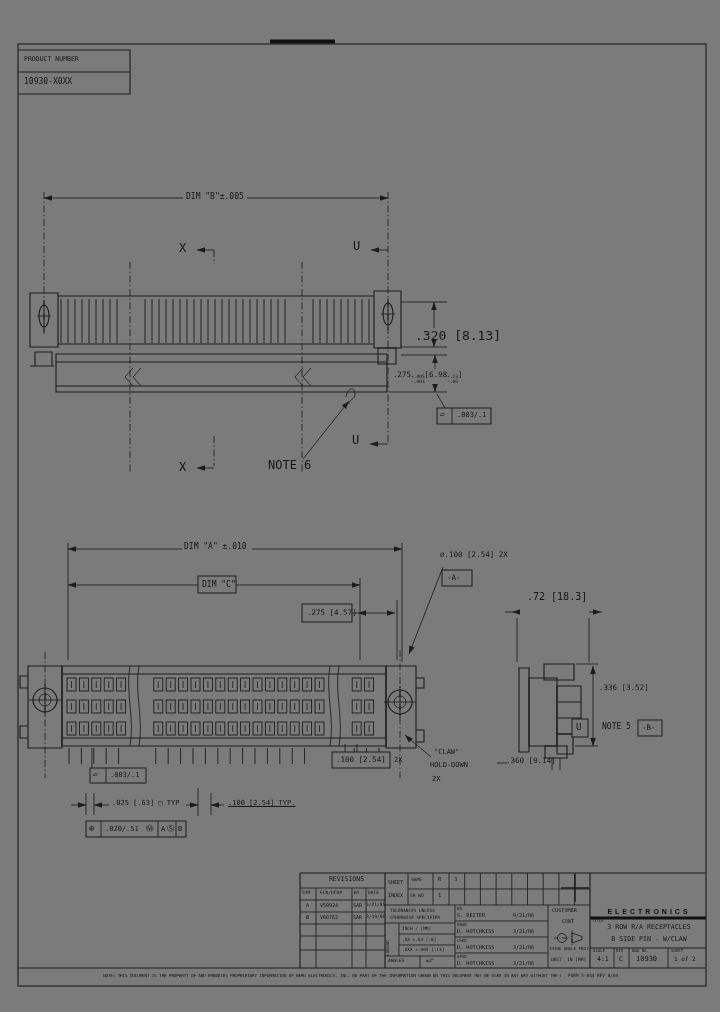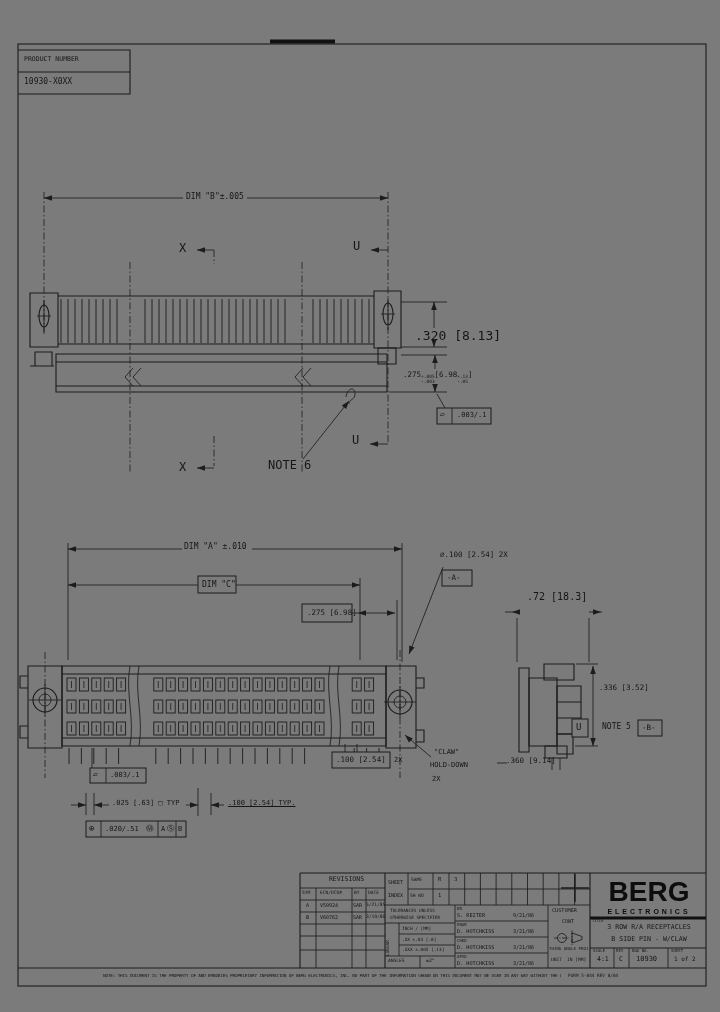--- a/index.html
+++ b/index.html
@@ -369,37 +369,37 @@
 <div class="t" style="left:24px;top:56px;font-size:6.5px">PRODUCT NUMBER</div>
 <div class="t" style="left:24px;top:78px;font-size:8px">10930-X0XX</div>
 
 <div class="t" style="left:186px;top:193px;font-size:8px">DIM "B"±.005</div>
 <div class="t" style="left:179px;top:242px;font-size:12px">X</div>
 <div class="t" style="left:353px;top:240px;font-size:12px">U</div>
 <div class="t" style="left:179px;top:461px;font-size:12px">X</div>
 <div class="t" style="left:352px;top:434px;font-size:12px">U</div>
 <div class="t" style="left:415px;top:329px;font-size:13px">.320 [8.13]</div>
 
-<div class="t" style="left:403px;top:371px;font-size:7.5px">
+<div class="t" style="left:393px;top:371px;font-size:7.5px">
   <span>.275</span><span class="stk">
         <i>+.005</i>
         <i>-.003</i>
       </span><span>[6.98</span><span class="stk">
         <i>+.13</i>
         <i>-.05</i>
       </span><span>]</span>
 </div>
 
 <div class="t" style="left:440px;top:411px;font-size:8px">▱</div>
 <div class="t" style="left:457px;top:412px;font-size:7px">.003/.1</div>
 <div class="t" style="left:268px;top:459px;font-size:12px">NOTE 6</div>
 
 <div class="t" style="left:184px;top:543px;font-size:8px">DIM "A" ±.010</div>
 <div class="t" style="left:202px;top:581px;font-size:8px">DIM "C"</div>
-<div class="t" style="left:307px;top:609px;font-size:7.5px">.275 [6.98]</div>
+<div class="t" style="left:307px;top:609px;font-size:7.5px">.275 [4.57]</div>
 <div class="t" style="left:440px;top:551px;font-size:7.5px">⌀.100 [2.54] 2X</div>
 <div class="t" style="left:447px;top:574px;font-size:7.5px">-A-</div>
 <div class="t" style="left:527px;top:592px;font-size:10px">.72 [18.3]</div>
 <div class="t" style="left:599px;top:684px;font-size:7.5px">.336 [3.52]</div>
 <div class="t" style="left:602px;top:723px;font-size:8px">NOTE 5</div>
 <div class="t" style="left:642px;top:724px;font-size:7.5px">-B-</div>
 <div class="t" style="left:506px;top:757px;font-size:7.5px">.360 [9.14]</div>
 <div class="t" style="left:576px;top:723px;font-size:9px">U</div>
 <div class="t" style="left:336px;top:756px;font-size:7.5px">.100 [2.54]</div>
 <div class="t" style="left:394px;top:757px;font-size:7px">2X</div>
@@ -460,21 +460,20 @@
 <div class="t" style="left:457px;top:955px;font-size:4px">APVD</div>
 <div class="t" style="left:457px;top:961px;font-size:5.2px">D. HOTCHKISS</div>
 <div class="t" style="left:513px;top:961px;font-size:5px">3/21/86</div>
 
 <div class="t" style="left:552px;top:908px;font-size:5.2px">CUSTOMER</div>
 <div class="t" style="left:562px;top:919px;font-size:5px">CONT</div>
 <div class="t" style="left:549px;top:947px;font-size:4.1px">THIRD ANGLE PROJ.</div>
 <div class="t" style="left:551px;top:958px;font-size:4.6px">UNIT</div>
 <div class="t" style="left:567px;top:958px;font-size:4.6px">IN [MM]</div>
 
-<div class="t ctr logo" style="left:592px;top:878px;width:114px;font-size:28px;letter-spacing:0px">BERG</div>
 <div class="t ctr logo" style="left:592px;top:908px;width:114px;font-size:7px;letter-spacing:3px">ELECTRONICS</div>
 
 <div class="t" style="left:592px;top:919px;font-size:3.8px">TITLE</div>
 <div class="t ctr" style="left:593px;top:924px;width:112px;font-size:6.6px">3 ROW R/A RECEPTACLES</div>
 <div class="t ctr" style="left:593px;top:936px;width:112px;font-size:6.6px">B SIDE PIN - W/CLAW</div>
 
 <div class="t" style="left:593px;top:949px;font-size:4px">SCALE</div>
 <div class="t" style="left:597px;top:956px;font-size:6.5px">4:1</div>
 <div class="t" style="left:616px;top:949px;font-size:4px">REV</div>
 <div class="t" style="left:619px;top:956px;font-size:6.5px">C</div>

